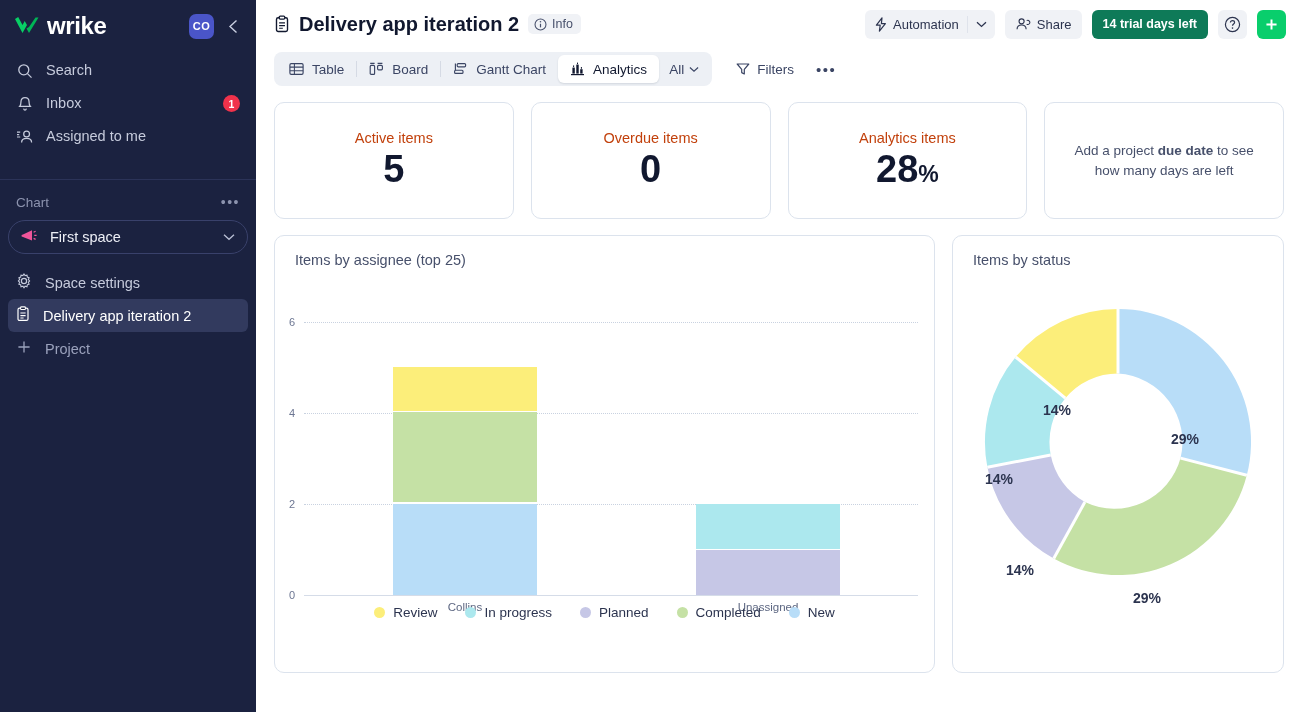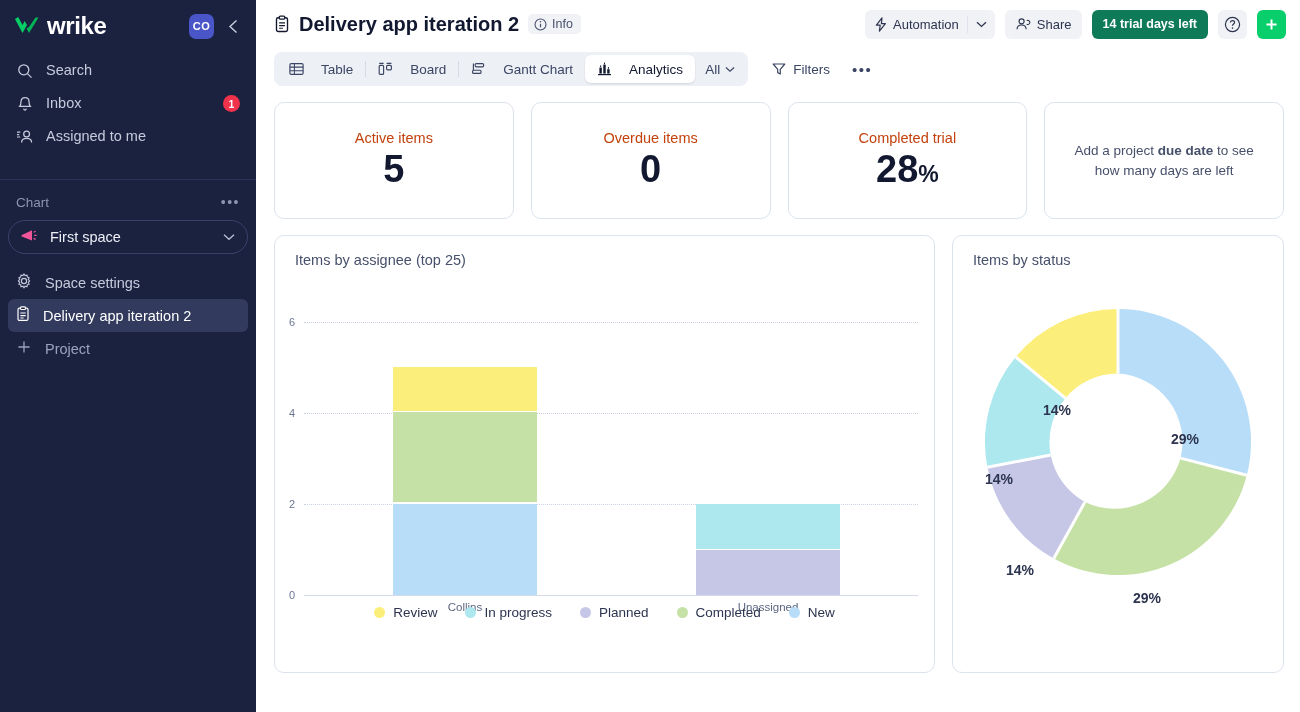--- a/index.html
+++ b/index.html
@@ -101,21 +101,21 @@
     display: flex; align-items: center; justify-content: center; cursor: pointer;
   }
 
   
   .tabrow { display: flex; align-items: center; padding: 0 18px 0 18px; gap: 4px; height: 42px; }
   .tabgroup {
     display: flex; align-items: center; background: #EDF0F5; border-radius: 8px;
     height: 34px; padding: 3px; gap: 0;
   }
   .tab {
-    display: flex; align-items: center; gap: 17px; height: 28px; padding: 0 12px;
+    display: flex; align-items: center; gap: 8px; height: 28px; padding: 0 12px;
     font-size: 13.5px; color: #3A4straightness; color: #3B4564; border-radius: 6px; cursor: pointer; white-space: nowrap;
   }
   .tab.active { background: #fff; color: #11182F; font-weight: 400; box-shadow: 0 1px 2px rgba(20,30,60,.12); }
   .tab-sep { width: 1px; height: 16px; background: #D5DAE4; }
   .tab-more { display: flex; align-items: center; gap: 5px; height: 28px; padding: 0 10px; font-size: 13.5px; color: #3B4564; cursor: pointer; }
   .filters-btn { display: flex; align-items: center; gap: 7px; height: 28px; padding: 0 10px; font-size: 13.5px; color: #3B4564; cursor: pointer; margin-left: 10px; }
   .more-dots { padding: 0 8px; color: #3B4564; font-size: 15px; letter-spacing: 1.5px; cursor: pointer; }
 
   
   .content { flex: 1; padding: 12px 16px 0 18px; overflow: hidden; }
@@ -379,21 +379,21 @@
       <div class="kpi-row">
         <div class="card kpi">
           <div class="kpi-label">Active items</div>
           <div class="kpi-value">5</div>
         </div>
         <div class="card kpi">
           <div class="kpi-label">Overdue items</div>
           <div class="kpi-value">0</div>
         </div>
         <div class="card kpi">
-          <div class="kpi-label">Completed trial</div>
+          <div class="kpi-label">Analytics items</div>
           <div class="kpi-value">
             <span>28</span><span class="pct">%</span>
           </div>
         </div>
         <div class="card kpi">
           <div class="kpi-note"><span>Add a project </span><b>due date</b><span> to see how many days are left</span></div>
         </div>
       </div>
 
       <div class="charts-row">

